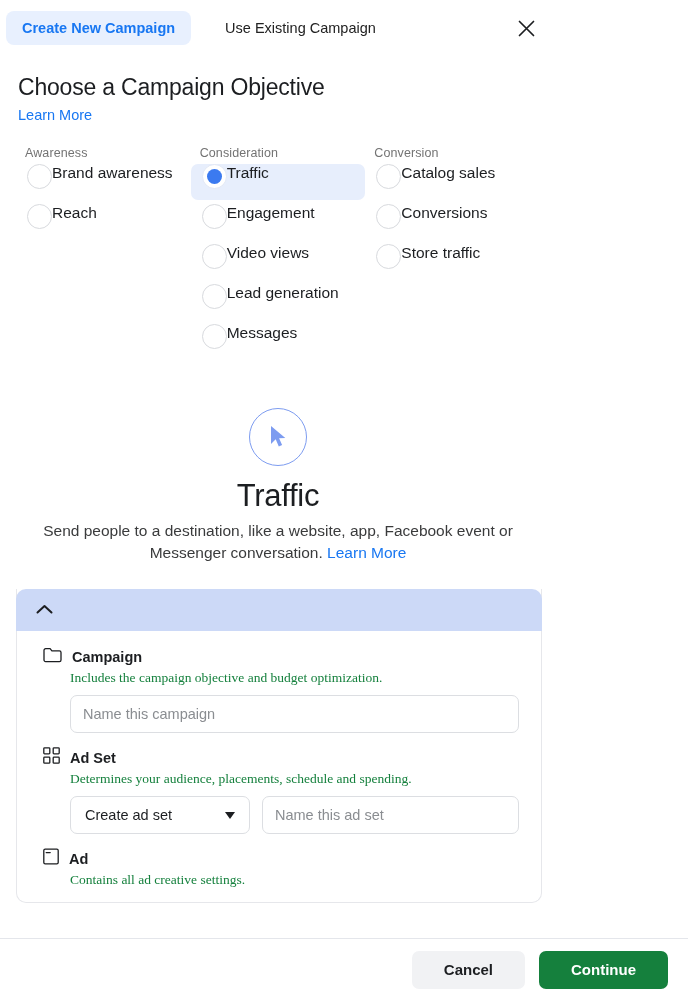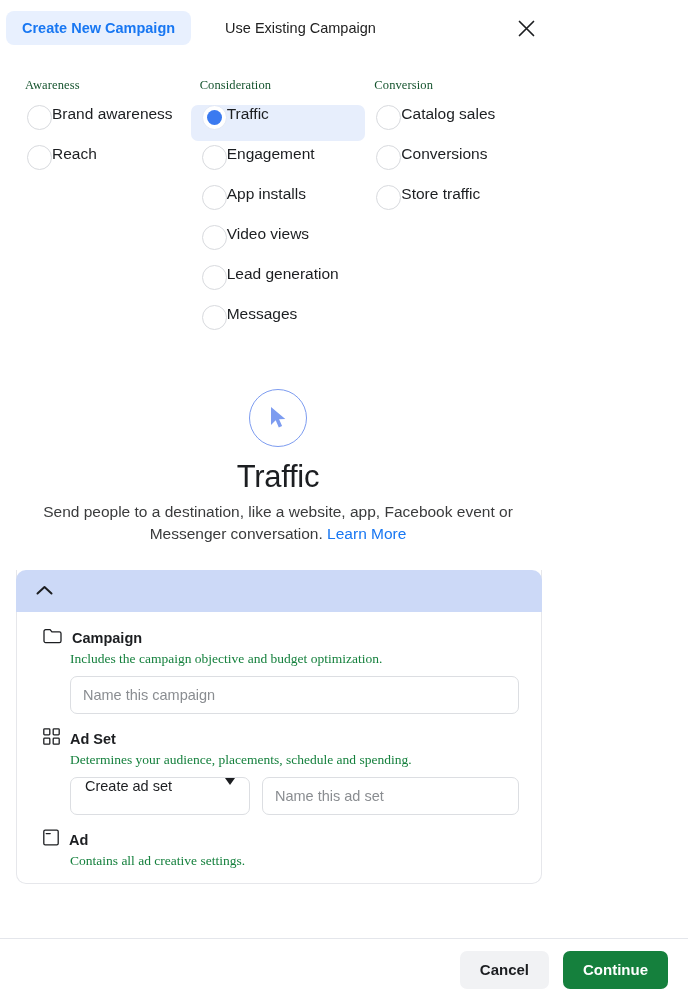--- a/index.html
+++ b/index.html
@@ -36,22 +36,22 @@
   
   .heading-wrap { padding: 18px 18px 0 18px; }
   .page-title { font-size: 23px; font-weight: 400; color: #1c1e21; letter-spacing: -0.2px; }
   .learn-more-link { font-size: 14.5px; color: #1877f2; cursor: pointer; display: inline-block; margin-top: 6px; }
 
   
   .columns { display: flex; padding: 22px 16px 0 16px; gap: 0; }
   .col { width: 218px; }
   .col-2 { width: 218px; }
   .col-head {
-    font-size: 12.5px; color: #14532d; padding-left: 9px;
-    margin-bottom: 12px; letter-spacing: 0.1px; font-family: Liberation Serif, serif;
+    font-size: 12.5px; color: #737373; padding-left: 9px;
+    margin-bottom: 4px; letter-spacing: 0.1px;
   }
   .opt {
     display: flex; align-items: flex-start; 
     height: 36px; padding: 0 10px 0 11px;
     border-radius: 7px; margin-bottom: 4px; cursor: pointer;
   }
   .opt.selected { background: #e7eefc; }
   .radio {
     width: 25px; height: 25px; border-radius: 50%;
     border: 1.5px solid #d8dade; background: #fff;
@@ -104,38 +104,38 @@
     border: 1px solid #dcdee2; border-radius: 7px;
     background: #fff; font-size: 14.5px;
     padding: 12px 12px; color: #1c1e21;
     font-family: "Liberation Sans", sans-serif;
     outline: none;
   }
   .txt-input::placeholder { color: #8a8d91; }
   .select-box {
     width: 180px; height: 38px;
     border: 1px solid #dcdee2; border-radius: 7px;
-    background: #fff; display: flex; 
+    background: #fff; display: flex; align-items: center;
     justify-content: space-between; padding: 0 14px;
     font-size: 14.5px; color: #1c1e21; cursor: pointer;
   }
   .caret { width: 0; height: 0; border-left: 5.5px solid transparent; border-right: 5.5px solid transparent; border-top: 7px solid #1c1e21; }
 
   
   .footer {
     position: absolute; left: 0; bottom: 0; width: 688px; height: 62px;
     background: #fff; border-top: 1px solid #e4e6eb;
     display: flex; align-items: center; justify-content: flex-end;
     gap: 14px; padding-right: 20px;
   }
   .btn {
     height: 38px; border-radius: 7px; border: none;
     font-size: 15px; font-weight: 700; cursor: pointer;
     font-family: "Liberation Sans", sans-serif;
-    padding: 0 20px;
+    padding: 0 32px;
   }
   .btn-cancel { background: #f1f2f4; color: #1c1e21; }
   .btn-continue { background: #15803d; color: #fff; min-width: 102px; }
 
   .clip { position: absolute; left: 0; top: 0; width: 556px; height: 938px; overflow: hidden; }
 </style>
 </head>
 <body>
 
 <div class="root">
@@ -145,20 +145,24 @@
     <div class="tabbar">
       <div class="tab active">Create New Campaign</div>
       <div class="tab inactive">Use Existing Campaign</div>
       <div class="close-btn">
         <svg width="19" height="19" viewBox="0 0 19 19" aria-hidden="true">
           <path d="M2.5 2.5 L16.5 16.5 M16.5 2.5 L2.5 16.5" stroke="#1c1e21" stroke-width="1.7" stroke-linecap="round"></path>
         </svg>
       </div>
     </div>
 
+    <div class="heading-wrap">
+      <div class="page-title">Choose a Campaign Objective</div>
+      <div class="learn-more-link">Learn More</div>
+    </div>
 
     <div class="columns">
 
       <div class="col">
         <div class="col-head">Awareness</div>
         <div class="opt">
           <span class="radio"></span>
           <span class="opt-label">Brand awareness</span>
         </div>
         <div class="opt">
@@ -169,24 +173,20 @@
 
       <div class="col-2">
         <div class="col-head">Consideration</div>
         <div class="opt selected">
           <span class="radio"></span>
           <span class="opt-label">Traffic</span>
         </div>
         <div class="opt">
           <span class="radio"></span>
           <span class="opt-label">Engagement</span>
-        </div>
-        <div class="opt">
-          <span class="radio"></span>
-          <span class="opt-label">App installs</span>
         </div>
         <div class="opt">
           <span class="radio"></span>
           <span class="opt-label">Video views</span>
         </div>
         <div class="opt">
           <span class="radio"></span>
           <span class="opt-label">Lead generation</span>
         </div>
         <div class="opt">

